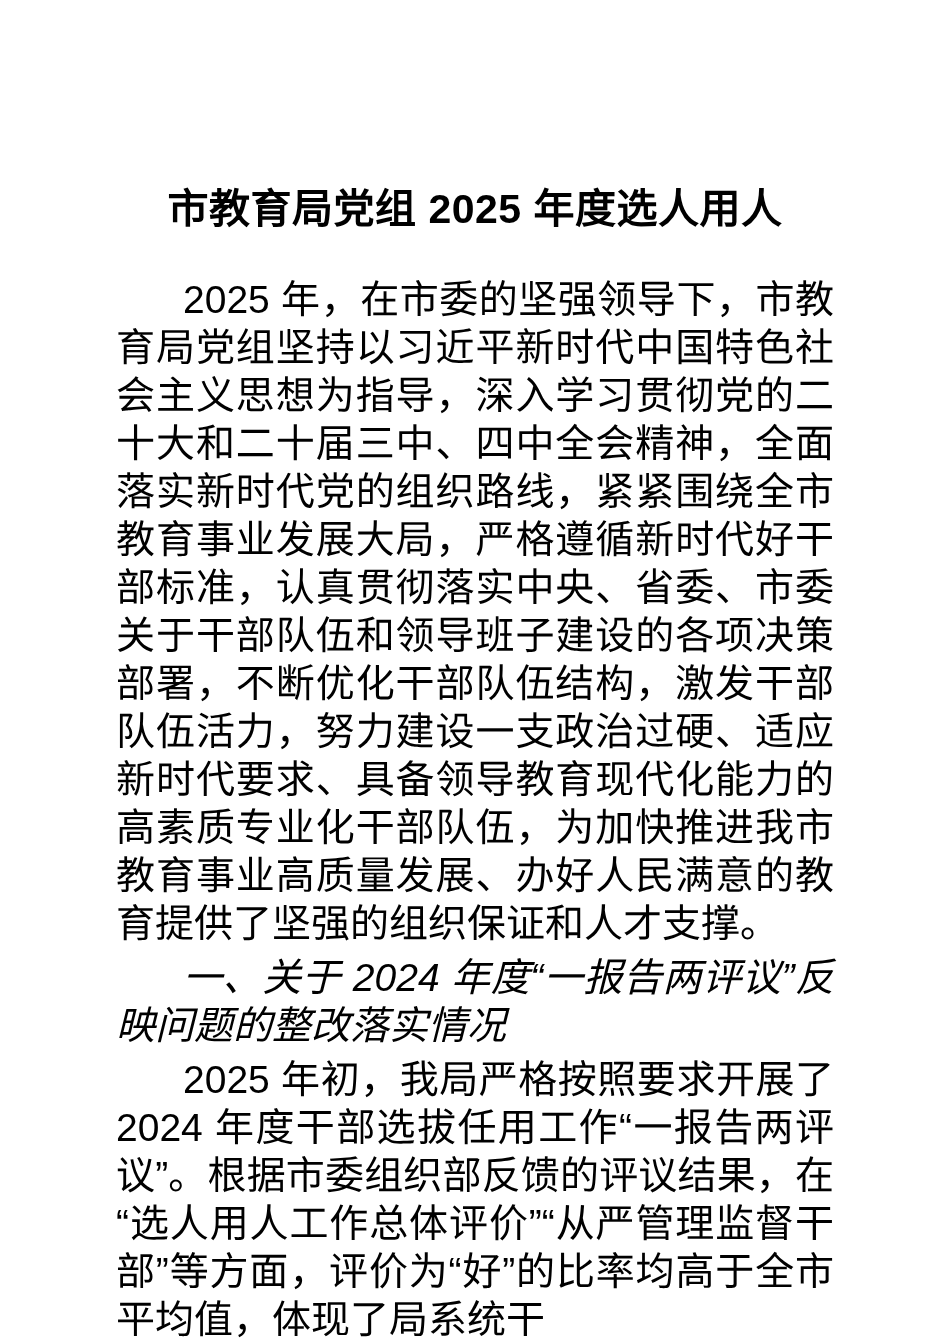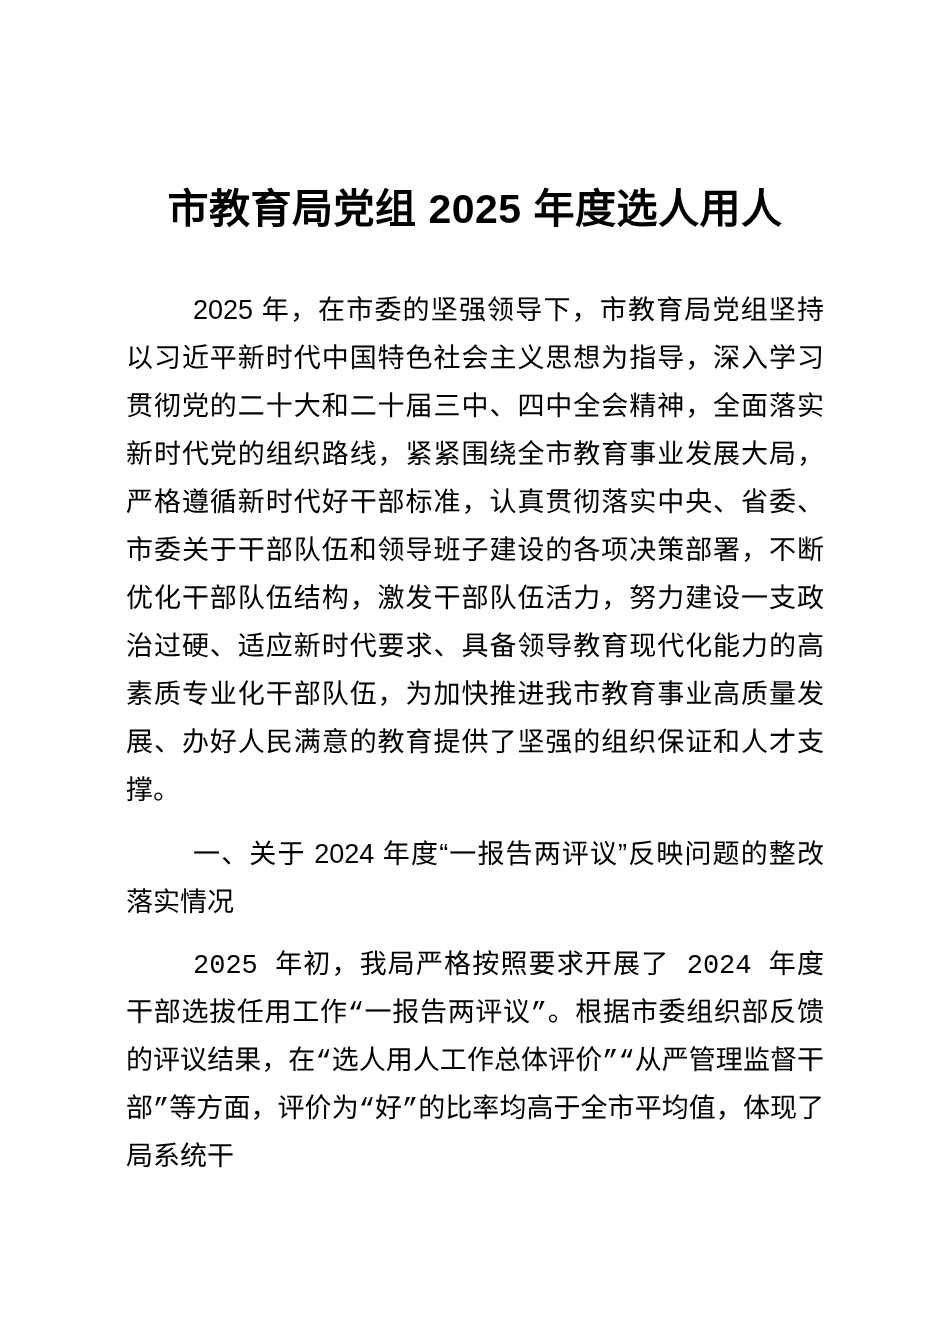--- a/index.html
+++ b/index.html
@@ -45,39 +45,39 @@
     display: block;
   }
 
   
   .body-block {
     margin: 0;
     padding-top: 23px;
   }
 
   .para {
-    margin: 16px;
-    font-size: 27px;
+    margin: 6px;
+    font-size: 39px;
     font-weight: 400;
     line-height: 48px;
     text-align: justify;
     text-justify: inter-ideograph;
     text-indent: 67px;
     letter-spacing: 0px;
     word-break: break-all;
   }
 
   .para.heading-para {
     font-weight: 400;
+    font-style: italic;
   }
 
   
   .para.clipped {
     overflow: hidden;
-    font-family: Liberation Mono, monospace;
   }
 </style>
 </head>
 <body>
 
 <div class="page">
   <div class="content">
 
     <h1 class="doc-title">
       <span class="title-line">市教育局党组 2025 年度选人用人</span>

